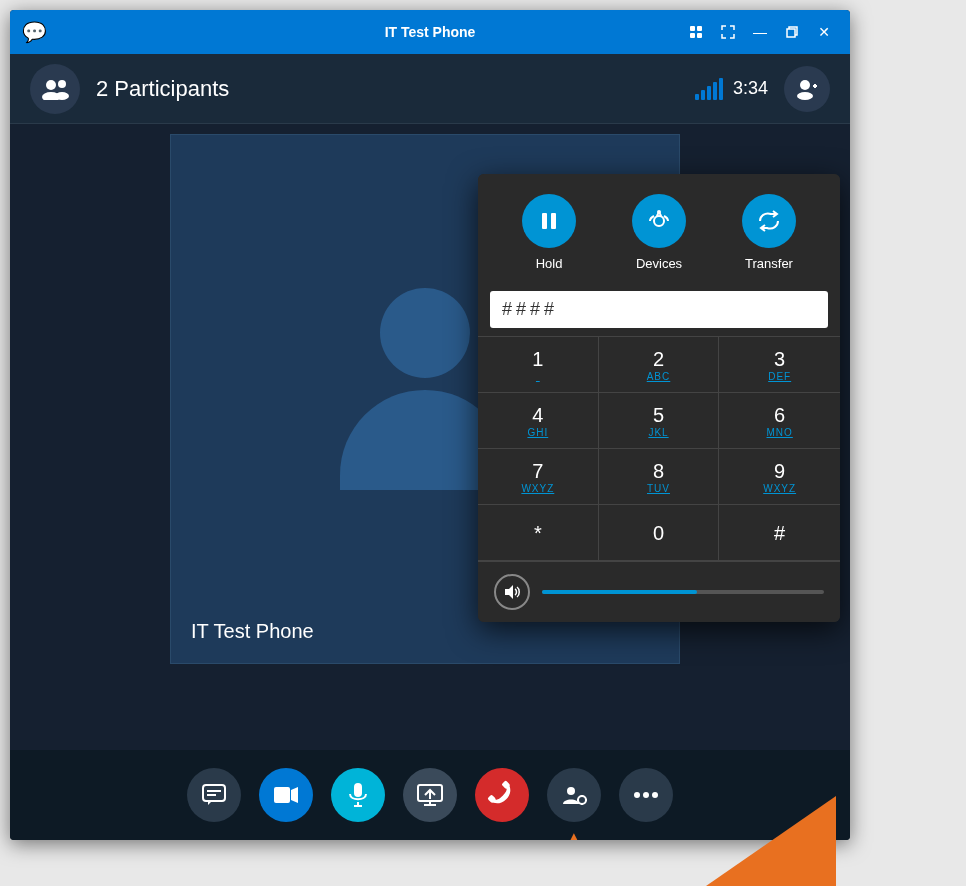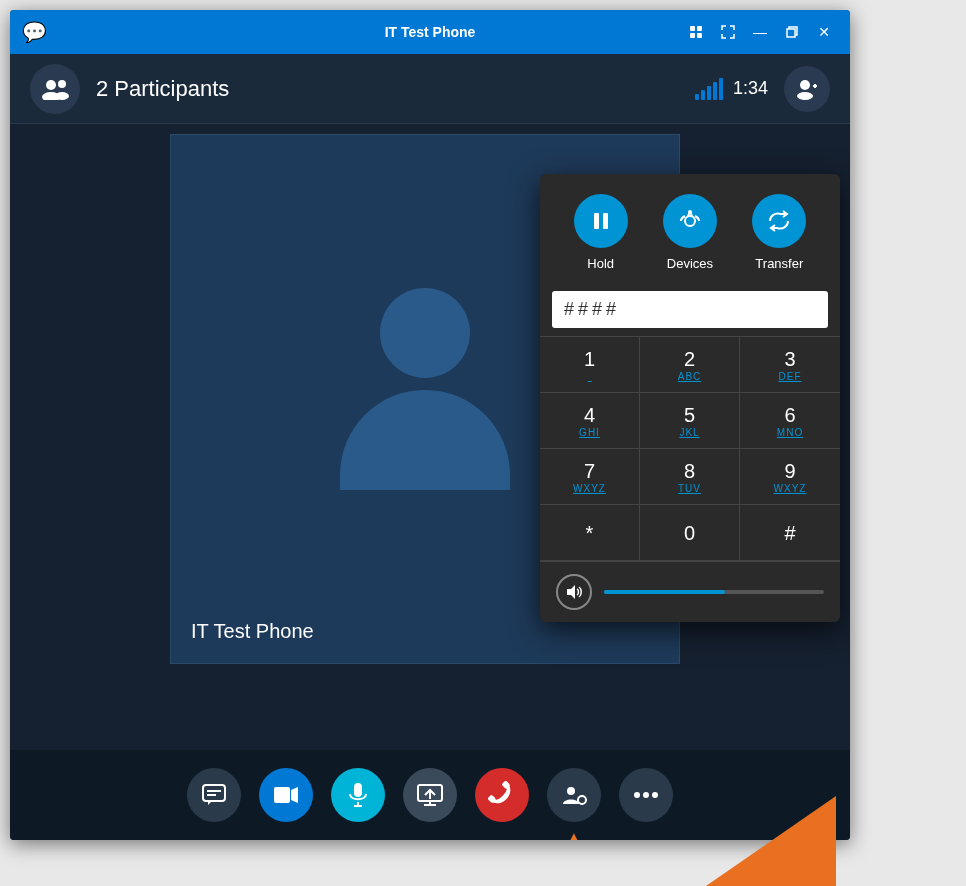--- a/index.html
+++ b/index.html
@@ -213,21 +213,21 @@
     .btn-gray { background: #3a4a5a; }
     .btn-red { background: #d42b2b; }
     .btn-person-gear { background: #2a3a4a; }
     .btn-dots { background: #2a3a4a; }
 
     
     .dialpad-overlay {
       position: absolute;
       top: 50px;
       right: 10px;
-      width: 300px;
+      width: 362px;
       background: #2a2a2a;
       border-radius: 6px;
       z-index: 100;
       overflow: hidden;
       box-shadow: 0 8px 30px rgba(0,0,0,0.7);
     }
 
     
     .dialpad-top-buttons {
       display: flex;
@@ -391,21 +391,21 @@
       </svg>
     </div>
     <span class="participants-label">2 Participants</span>
     <div class="signal-bars">
       <div class="signal-bar" style="height:6px;"></div>
       <div class="signal-bar" style="height:10px;"></div>
       <div class="signal-bar" style="height:14px;"></div>
       <div class="signal-bar" style="height:18px;"></div>
       <div class="signal-bar" style="height:22px;"></div>
     </div>
-    <span class="call-timer">1:34</span>
+    <span class="call-timer">3:34</span>
     <button class="add-participant-btn">
       <svg width="22" height="22" viewBox="0 0 22 22" fill="white">
         <circle cx="9" cy="7" r="5"></circle>
         <ellipse cx="9" cy="18" rx="8" ry="4"></ellipse>
         <line x1="17" y1="8" x2="21" y2="8" stroke="white" stroke-width="2"></line>
         <line x1="19" y1="6" x2="19" y2="10" stroke="white" stroke-width="2"></line>
       </svg>
     </button>
   </div>
 

